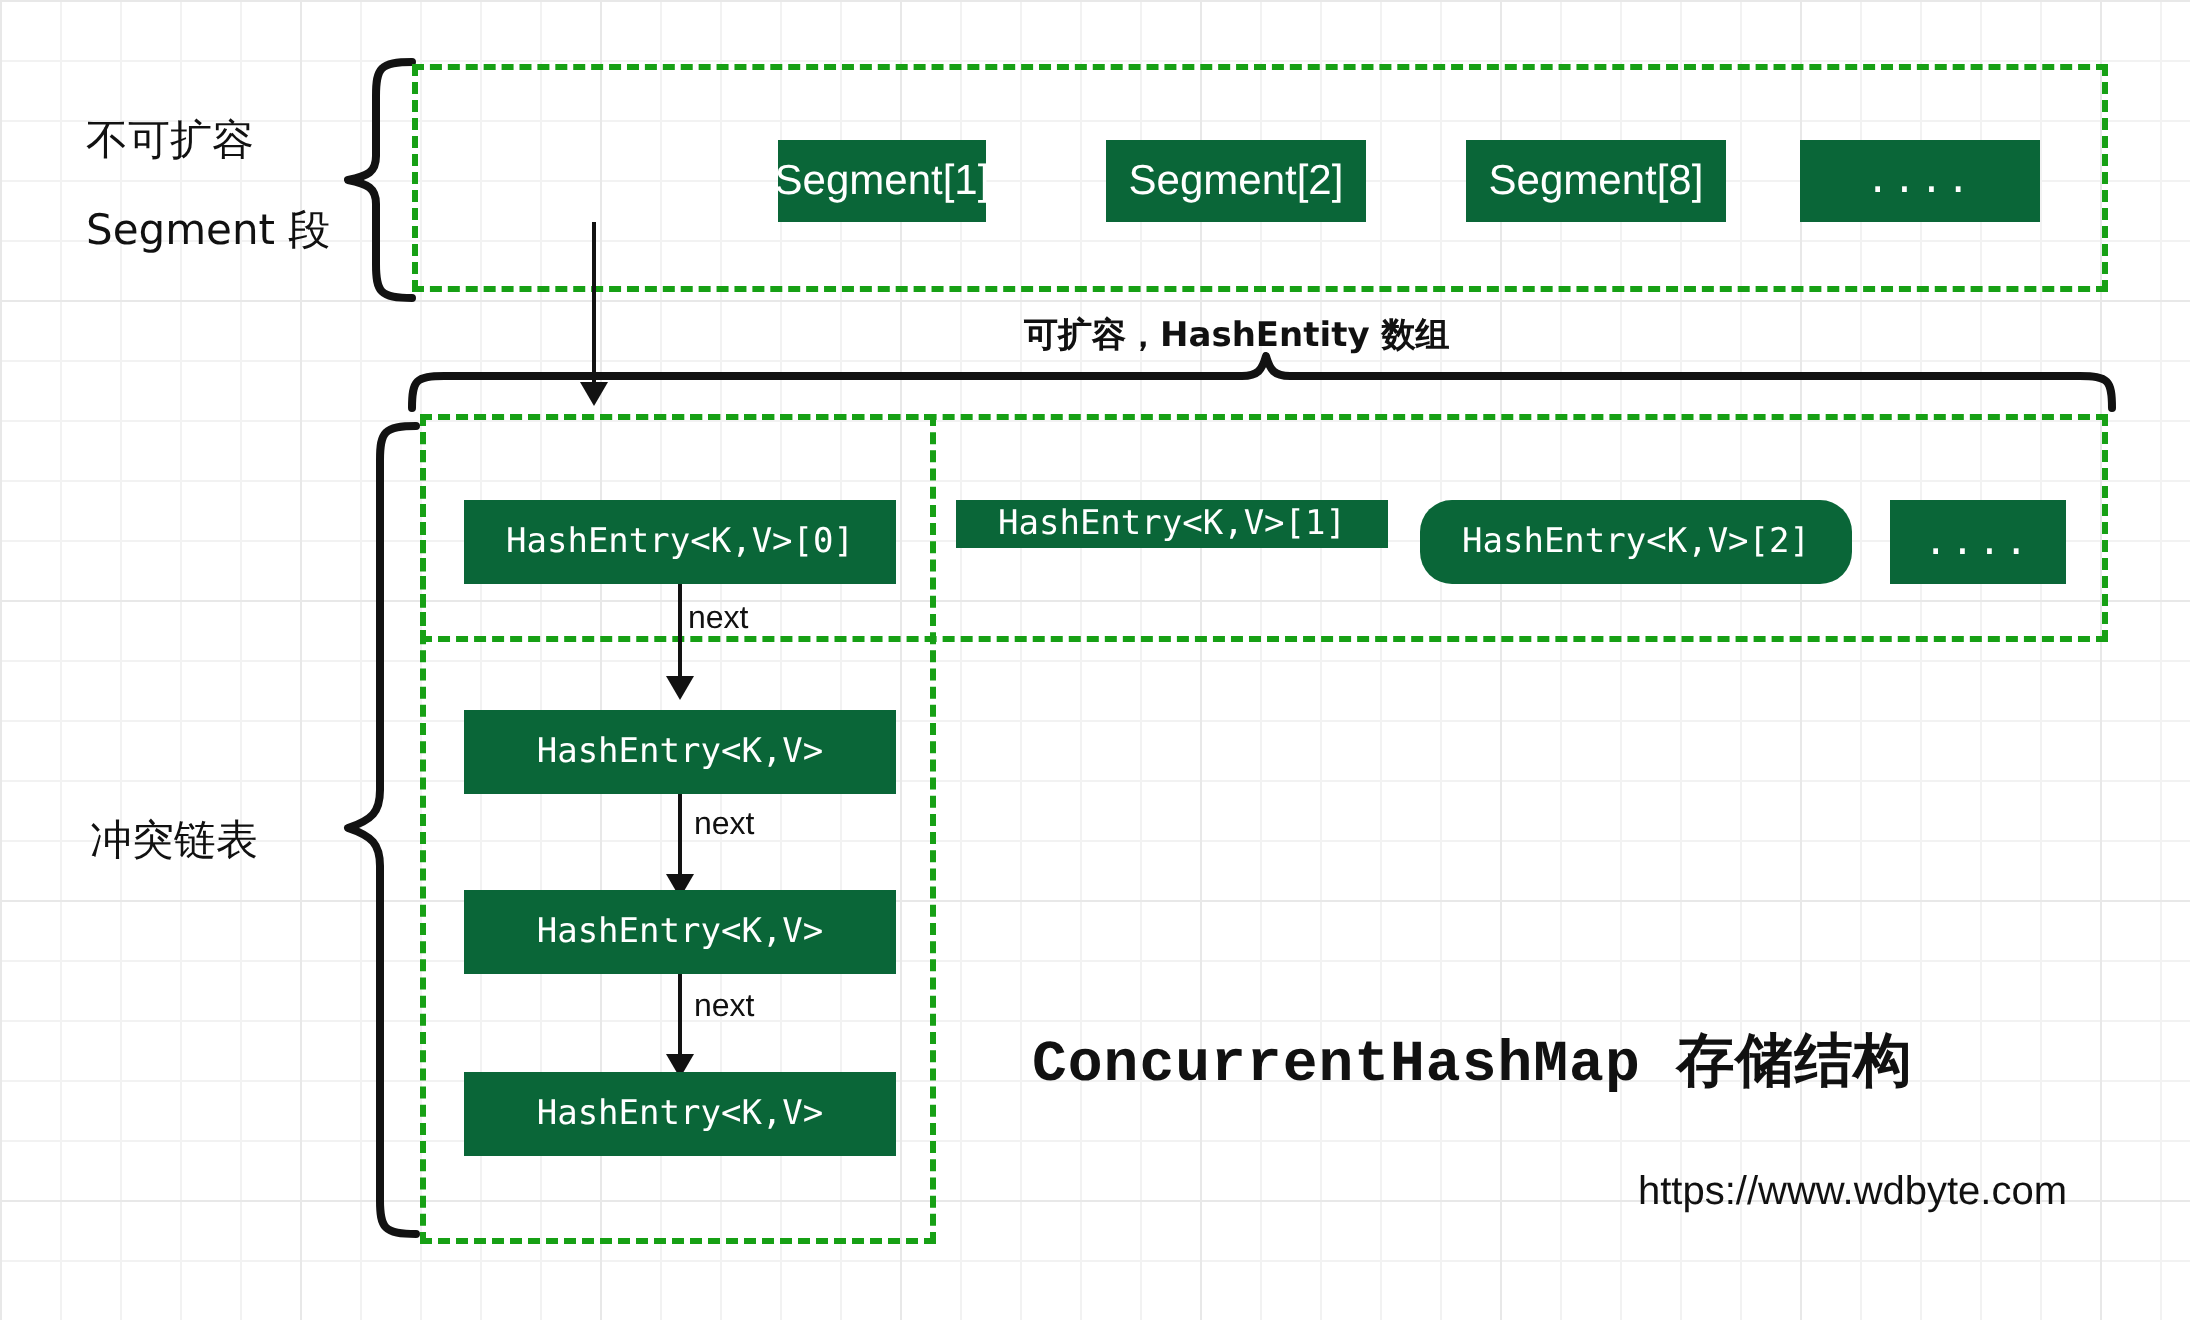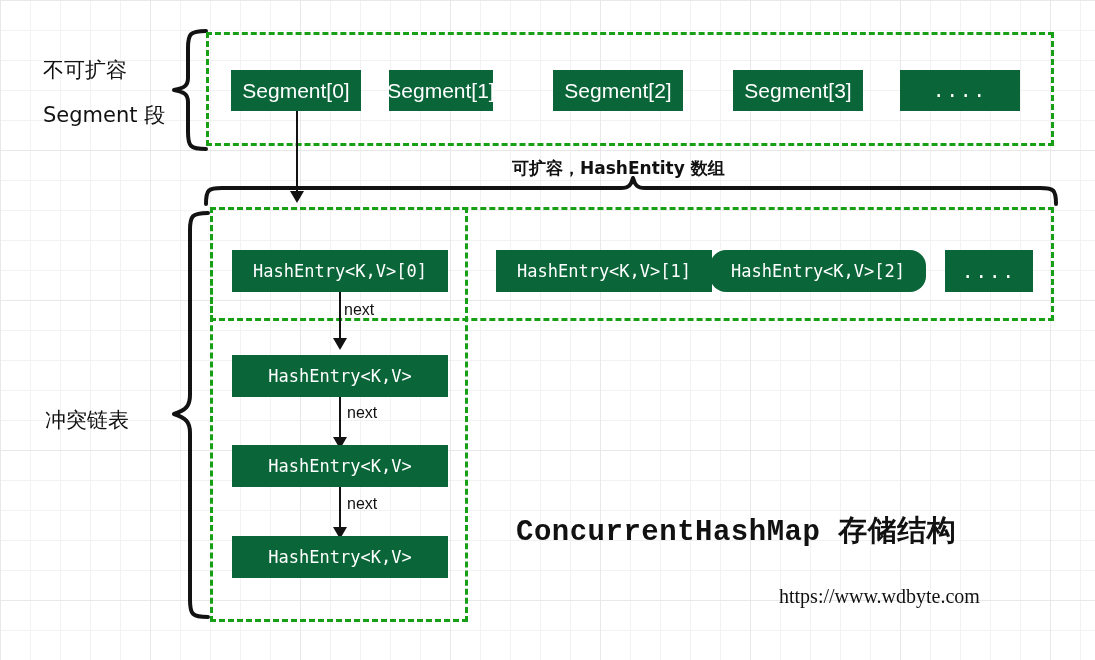--- a/index.html
+++ b/index.html
@@ -98,61 +98,61 @@
     font-family: "DejaVu Sans", sans-serif;
     font-size: 17px;
   }
   .label.title {
     font-family: Liberation Mono, monospace;
     font-weight: bold;
     font-size: 29px;
     letter-spacing: 0.5px;
   }
   .label.url {
-    font-family: Liberation Serif, serif;
+    font-family: Liberation Sans, sans-serif;
     font-size: 20px;
+    margin-left: 40px;
   }
 
   .brace {
     position: absolute;
   }
 </style>
 </head>
 <body>
 
 <div id="canvas">
 
   <svg class="brace" style="left:160px; top:28px;" width="48" height="124" viewBox="0 0 48 124">
     <path d="M46 3 C 30 3, 28 6, 28 20 L28 50 C28 58, 24 60, 14 62 C24 64, 28 66, 28 74 L28 104 C28 118, 30 121, 46 121" fill="none" stroke="#121212" stroke-width="4" stroke-linecap="round" stroke-linejoin="round"></path>
   </svg>
 
   <div class="label cn" style="left:43px; top:60px;">不可扩容</div>
   <div class="label cn" style="left:43px; top:105px;">Segment 段</div>
 
   <div class="dashgroup" style="left:206px; top:32px; width:848px; height:114px;"></div>
 
-  <div class="node seg" style="left:231px; top:70px; width:130px; height:41px;">Segment[0]</div>
   <div class="node seg" style="left:389px; top:70px; width:104px; height:41px;">Segment[1]</div>
   <div class="node seg" style="left:553px; top:70px; width:130px; height:41px;">Segment[2]</div>
-  <div class="node seg" style="left:733px; top:70px; width:130px; height:41px;">Segment[3]</div>
+  <div class="node seg" style="left:733px; top:70px; width:130px; height:41px;">Segment[8]</div>
   <div class="node dots" style="left:900px; top:70px; width:120px; height:41px;">....</div>
 
   <div class="vline" style="left:296px; top:111px; height:85px;"></div>
   <div class="arrowhead" style="left:290px; top:191px;"></div>
 
   <div class="label mid" style="left:512px; top:160px;font-weight:bold;">可扩容，HashEntity 数组</div>
 
   <svg class="brace" style="left:203px; top:176px;" width="856" height="30" viewBox="0 0 856 30">
     <path d="M3 28 C 3 14, 5 12, 19 12 L418 12 C426 12, 428 9, 430 2 C432 9, 434 12, 442 12 L837 12 C851 12, 853 14, 853 28" fill="none" stroke="#121212" stroke-width="4" stroke-linecap="round" stroke-linejoin="round"></path>
   </svg>
 
   <div class="dashgroup" style="left:210px; top:207px; width:844px; height:114px;"></div>
 
   <div class="node mono" style="left:232px; top:250px; width:216px; height:42px;">HashEntry&lt;K,V&gt;[0]</div>
-  <div class="node mono" style="left:496px; top:250px; width:216px; height:42px;">HashEntry&lt;K,V&gt;[1]</div>
+  <div class="node mono" style="left:478px; top:250px; width:216px; height:24px;">HashEntry&lt;K,V&gt;[1]</div>
   <div class="node mono" style="left:710px; top:250px; width:216px; height:42px;border-radius:16px;">HashEntry&lt;K,V&gt;[2]</div>
   <div class="node dots" style="left:945px; top:250px; width:88px; height:42px;">....</div>
 
   <div class="dashgroup" style="left:210px; top:207px; width:258px; height:415px;"></div>
 
   <svg class="brace" style="left:168px; top:210px;" width="42" height="410" viewBox="0 0 42 410">
     <path d="M40 3 C 24 3, 22 6, 22 20 L22 185 C22 196, 18 200, 6 204 C18 208, 22 212, 22 223 L22 390 C22 404, 24 407, 40 407" fill="none" stroke="#121212" stroke-width="4" stroke-linecap="round" stroke-linejoin="round"></path>
   </svg>
 
   <div class="label cn" style="left:45px; top:410px;">冲突链表</div>

